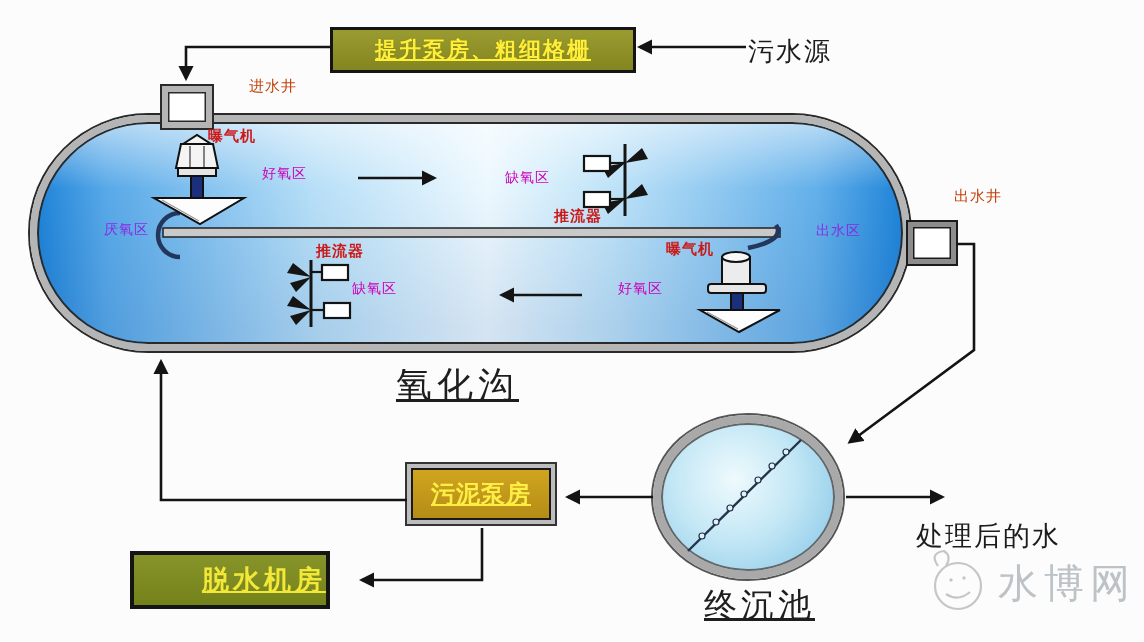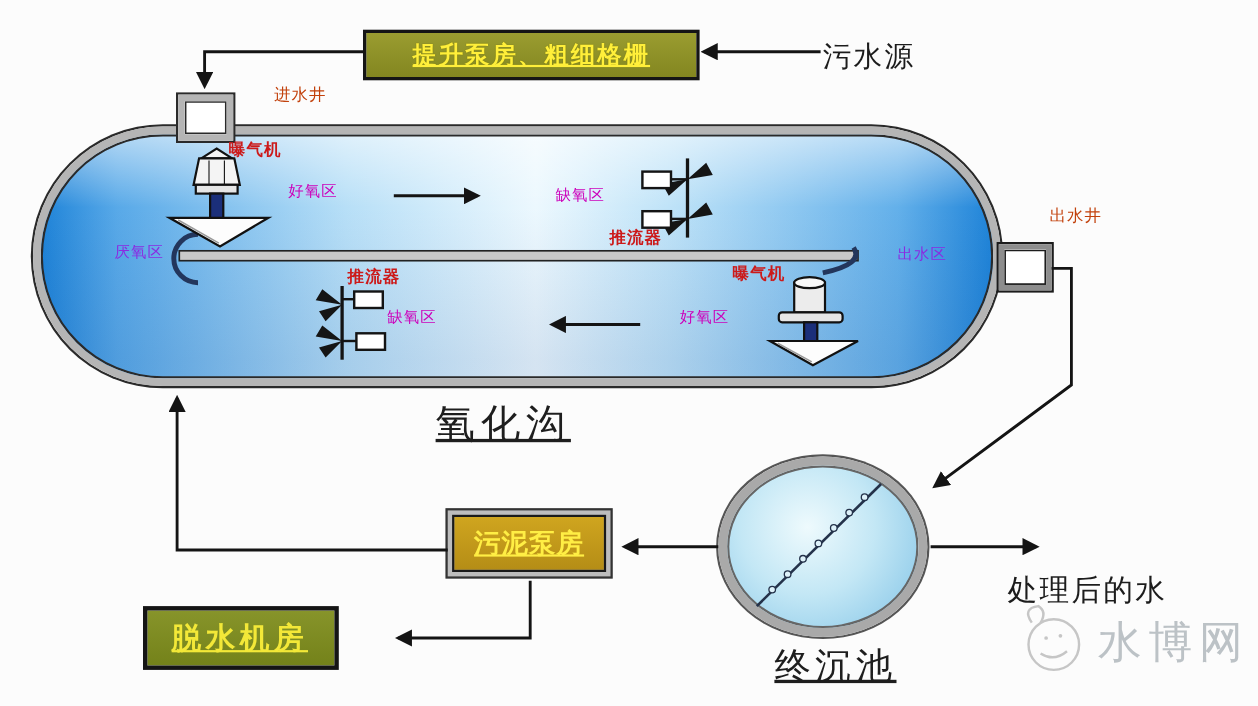--- a/index.html
+++ b/index.html
@@ -71,24 +71,24 @@
   }
   #sludge-pump-inner{
     width:100%;height:100%;box-sizing:border-box;border:2px solid #1a1a1a;
     background:linear-gradient(180deg,#cfa51f,#b58d16);
     display:flex;align-items:center;justify-content:center;
   }
   #sludge-pump-inner span{color:#ffee44;font-size:24px;font-weight:bold;
     letter-spacing:1px;text-decoration:underline;white-space:nowrap;}
   
   #dewatering-box{
-    left:130px;top:551px;width:178px;height:58px;
+    left:130px;top:551px;width:200px;height:58px;
     background:linear-gradient(180deg,#87942a,#74821a);
     border:4px solid #151515;box-sizing:border-box;z-index:2;
-    display:flex;align-items:center;justify-content:flex-start;padding-left:22px;
+    display:flex;align-items:center;justify-content:flex-end;
   }
   #dewatering-box span{color:#f3e838;font-size:27px;font-weight:bold;
     letter-spacing:4px;text-decoration:underline;white-space:nowrap;}
   
   #treated-water{left:916px;top:518px;font-size:27px;color:#1c1c1c;
     font-weight:400;letter-spacing:2px;z-index:5;}
   #watermark-text{left:998px;top:556px;font-size:40px;color:#bcc2c6;
     letter-spacing:6px;z-index:5;text-align:center;}
   
   #overlay{position:absolute;left:0;top:0;width:1144px;height:642px;z-index:4;pointer-events:none;}

